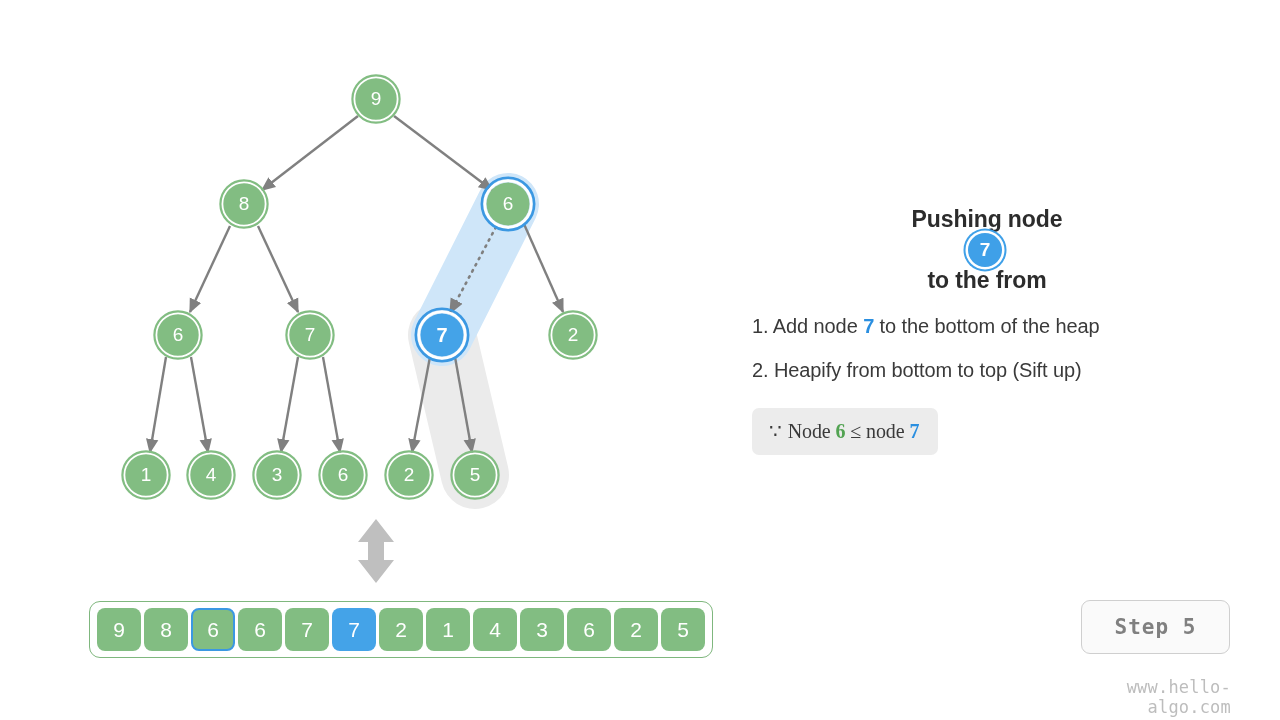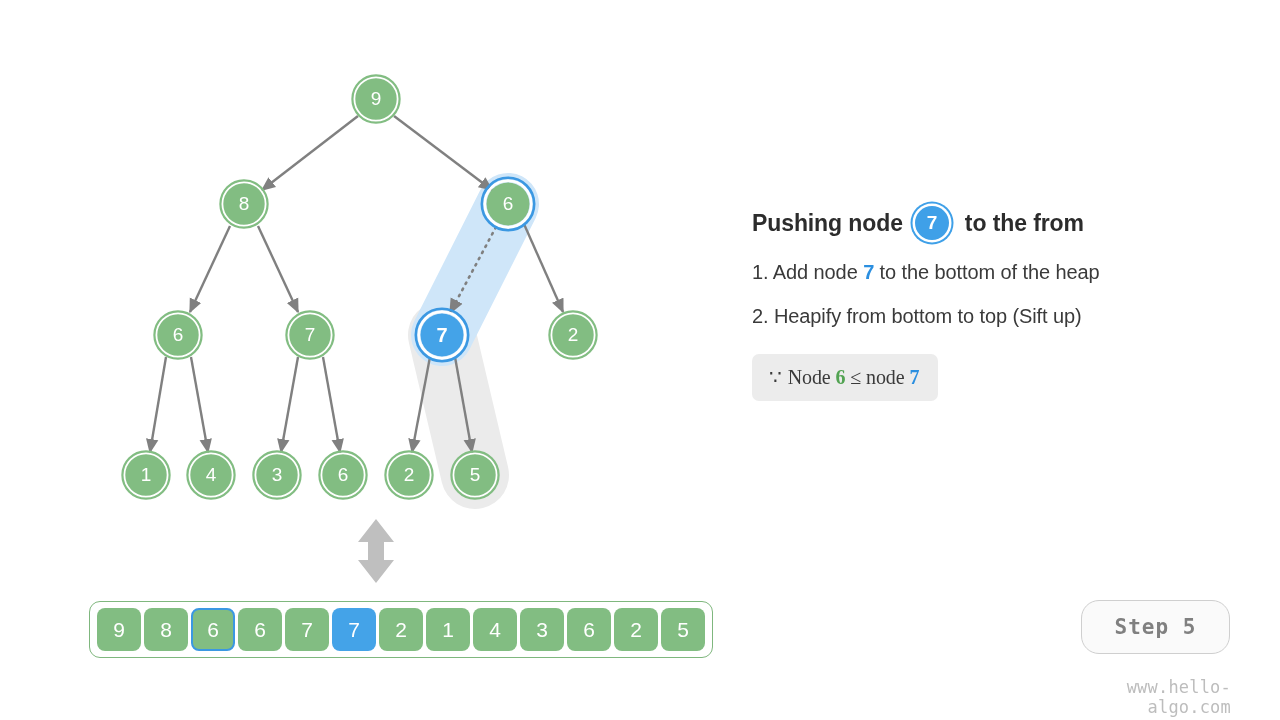--- a/index.html
+++ b/index.html
@@ -33,20 +33,21 @@
     width: 470px;
   }
   .panel-title {
     font-size: 23px;
     font-weight: bold;
     color: #2c2c2c;
     display: flex;
     align-items: center;
     white-space: nowrap;
     letter-spacing: -0.1px;
+    flex-direction: column;
   }
   .title-node {
     display: inline-flex;
     align-items: center;
     justify-content: center;
     width: 34px;
     height: 34px;
     border-radius: 50%;
     background: #3fa0e8;
     color: #ffffff;
@@ -83,21 +84,21 @@
 
   
   .step-badge {
     position: absolute;
     left: 1081px;
     top: 600px;
     width: 149px;
     height: 54px;
     box-sizing: border-box;
     border: 1px solid #cfcfcf;
-    border-radius: 18px;
+    border-radius: 9px;
     background: #fafafa;
     display: flex;
     align-items: center;
     justify-content: center;
     font-family: "DejaVu Sans Mono", monospace;
     font-size: 21px;
     font-weight: bold;
     color: #808080;
     letter-spacing: 1px;
   }

